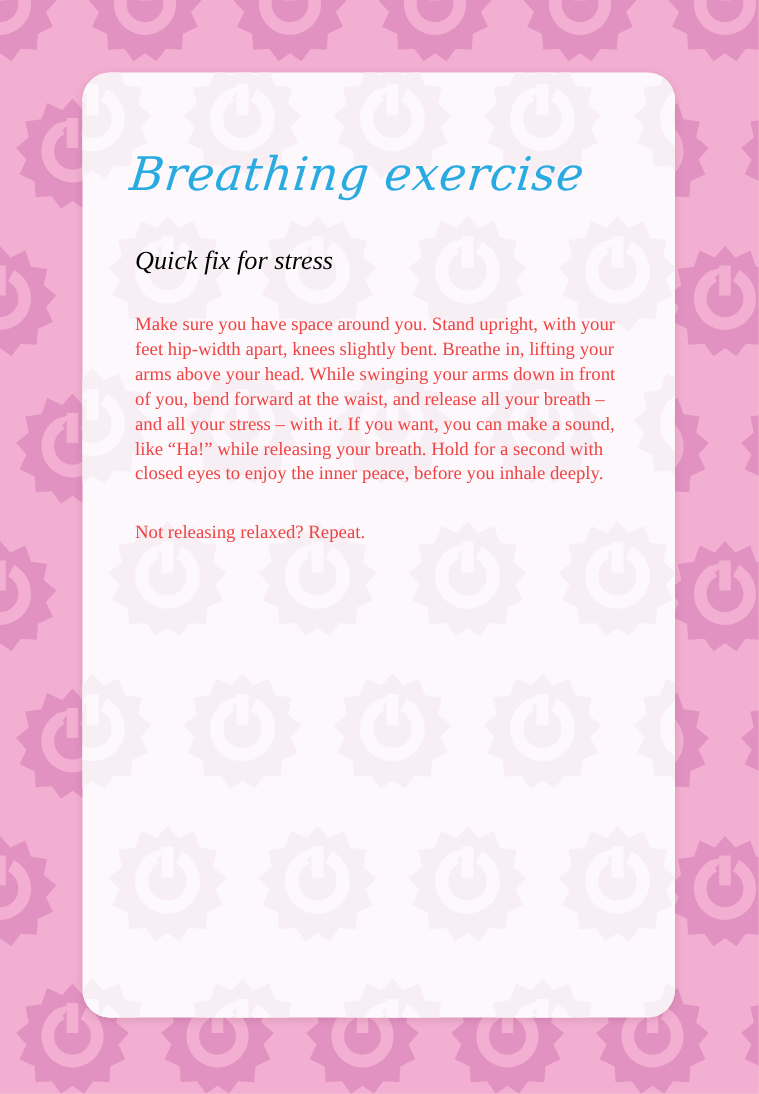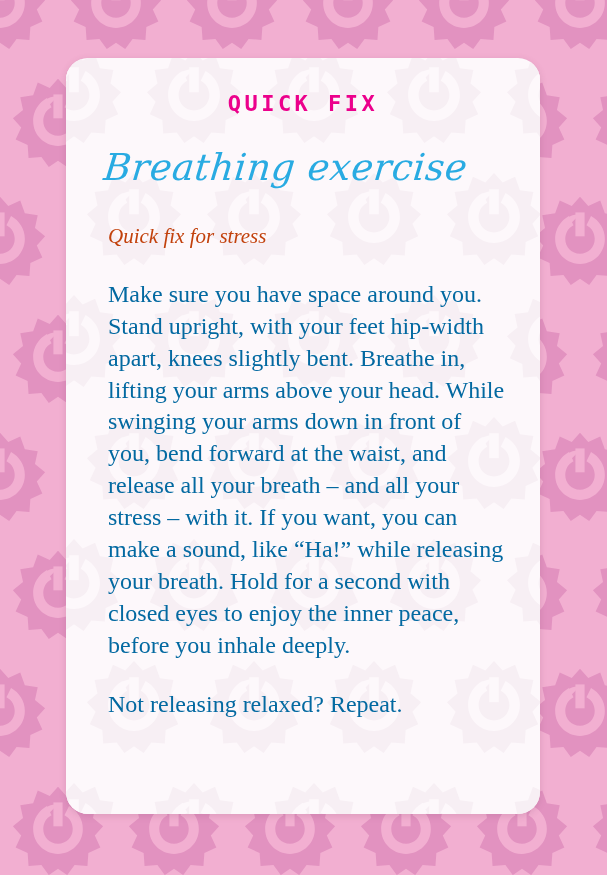--- a/index.html
+++ b/index.html
@@ -82,29 +82,29 @@
     margin: 33px 0 0 2px;
     line-height: 1.05;
     transform: skewX(-6deg);
     transform-origin: left center;
   }
 
   .subtitle {
     font-family: "Liberation Serif", serif;
     font-style: italic;
     font-size: 21px;
-    color: #c2410c;
+    color: #000000;
     margin: 36px 0 0 6px;
   }
 
   .body-copy {
     font-family: "Liberation Serif", serif;
-    font-size: 24px;
+    font-size: 15px;
     line-height: 1.33;
-    color: #0369a1;
+    color: #ef4444;
     margin: 30px 0 0 6px;
     width: 398px;
     text-align: left;
   }
 
   .body-copy p { margin: 0; }
   .body-copy p + p { margin-top: 27px; }
 </style>
 </head>
 <body>
@@ -672,21 +672,20 @@
         <span class="cog" style="left:440px;top:722px;width:96px;height:96px;">
           <svg viewBox="0 0 100 100" xmlns="http://www.w3.org/2000/svg">
             <path fill="currentColor" d="M50 3 L59 13 L72 7 L77 21 L91 23 L88 37 L99 46 L90 56 L96 69 L83 75 L82 89 L68 88 L60 99 L50 92 L40 99 L32 88 L18 89 L17 75 L4 69 L10 56 L1 46 L12 37 L9 23 L23 21 L28 7 L41 13 Z"></path>
             <path fill="#fdf8fb" d="M50 22 c-15 0 -27 12 -27 27 c0 15 12 27 27 27 c15 0 27 -12 27 -27 c0 -11 -6 -20 -15 -25 l-5 10 c6 3 9 9 9 15 c0 9 -7 16 -16 16 c-9 0 -16 -7 -16 -16 c0 -6 3 -12 9 -15 l-5 -10 c-9 5 -15 14 -15 25 z"></path>
             <path fill="#fdf8fb" d="M45 20 h10 v26 h-10 z"></path>
           </svg>
         </span>
       </div>
 
     <div class="card-inner">
-      <div class="kicker">QUICK FIX</div>
       <h1 class="title">Breathing exercise</h1>
       <div class="subtitle">Quick fix for stress</div>
       <div class="body-copy">
         <p>Make sure you have space around you. Stand upright, with your feet hip-width apart, knees slightly bent. Breathe in, lifting your arms above your head. While swinging your arms down in front of you, bend forward at the waist, and release all your breath – and all your stress – with it. If you want, you can make a sound, like “Ha!” while releasing your breath. Hold for a second with closed eyes to enjoy the inner peace, before you inhale deeply.</p>
         <p>Not releasing relaxed? Repeat.</p>
       </div>
     </div>
   </div>
 
 </div>

